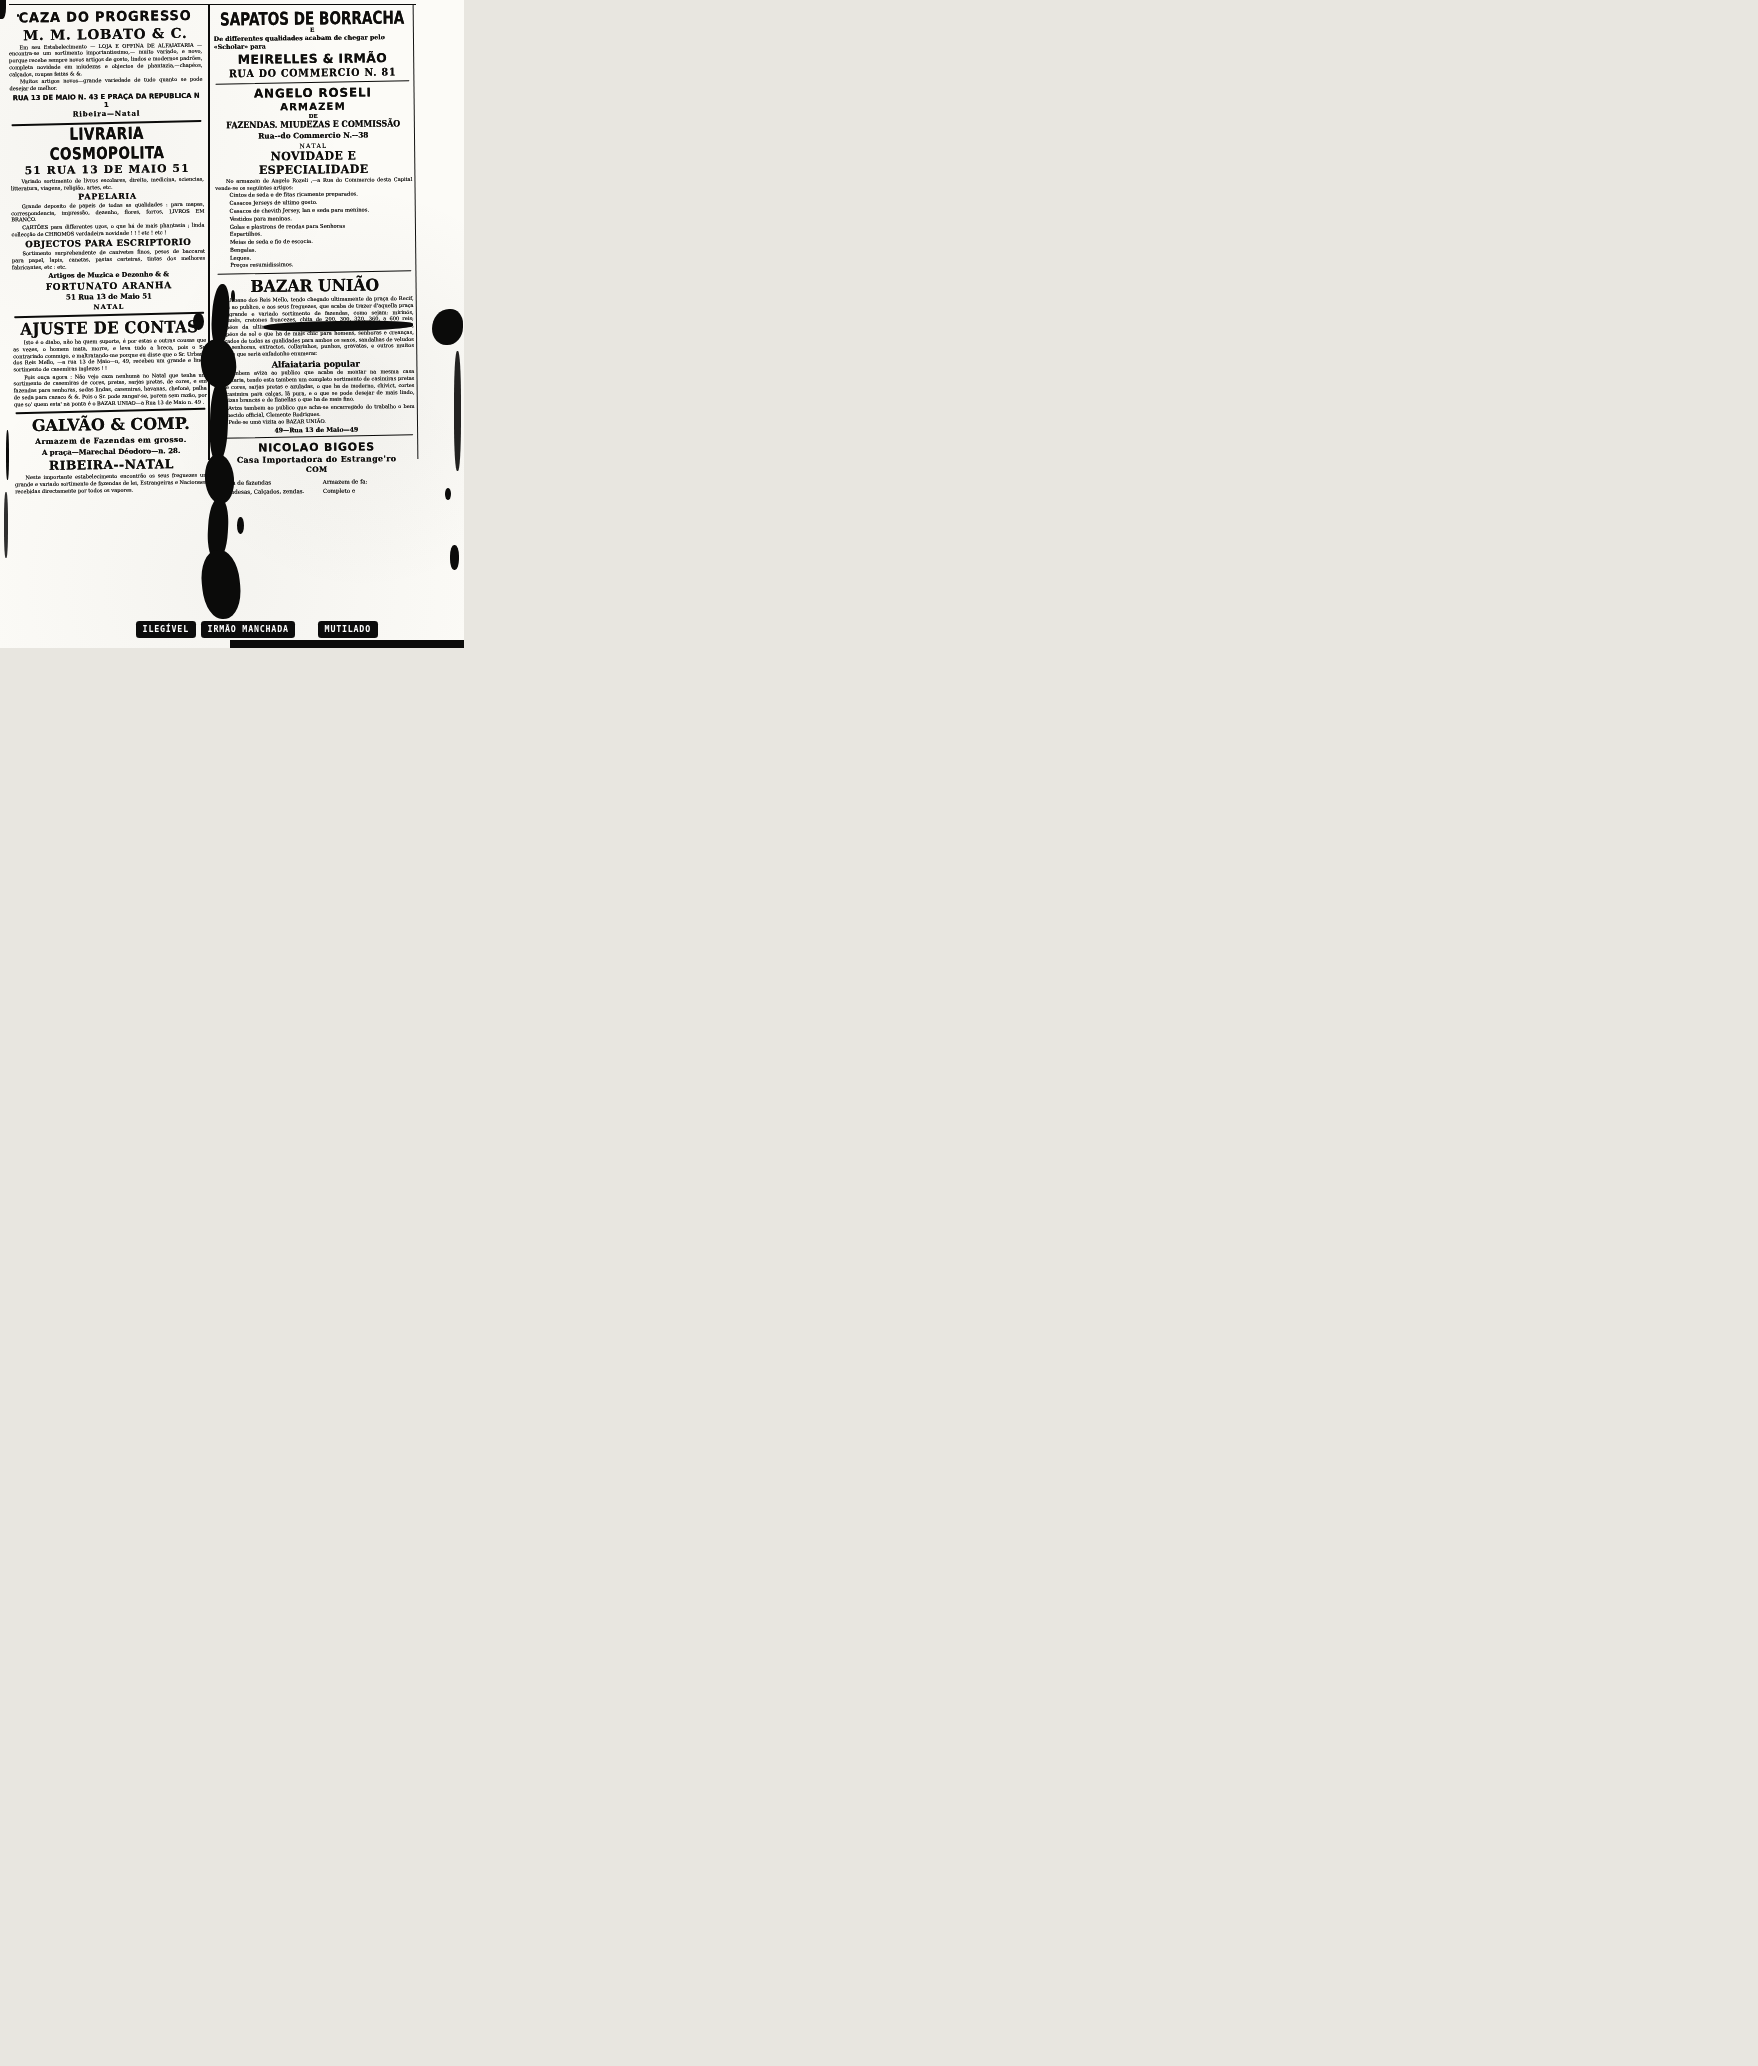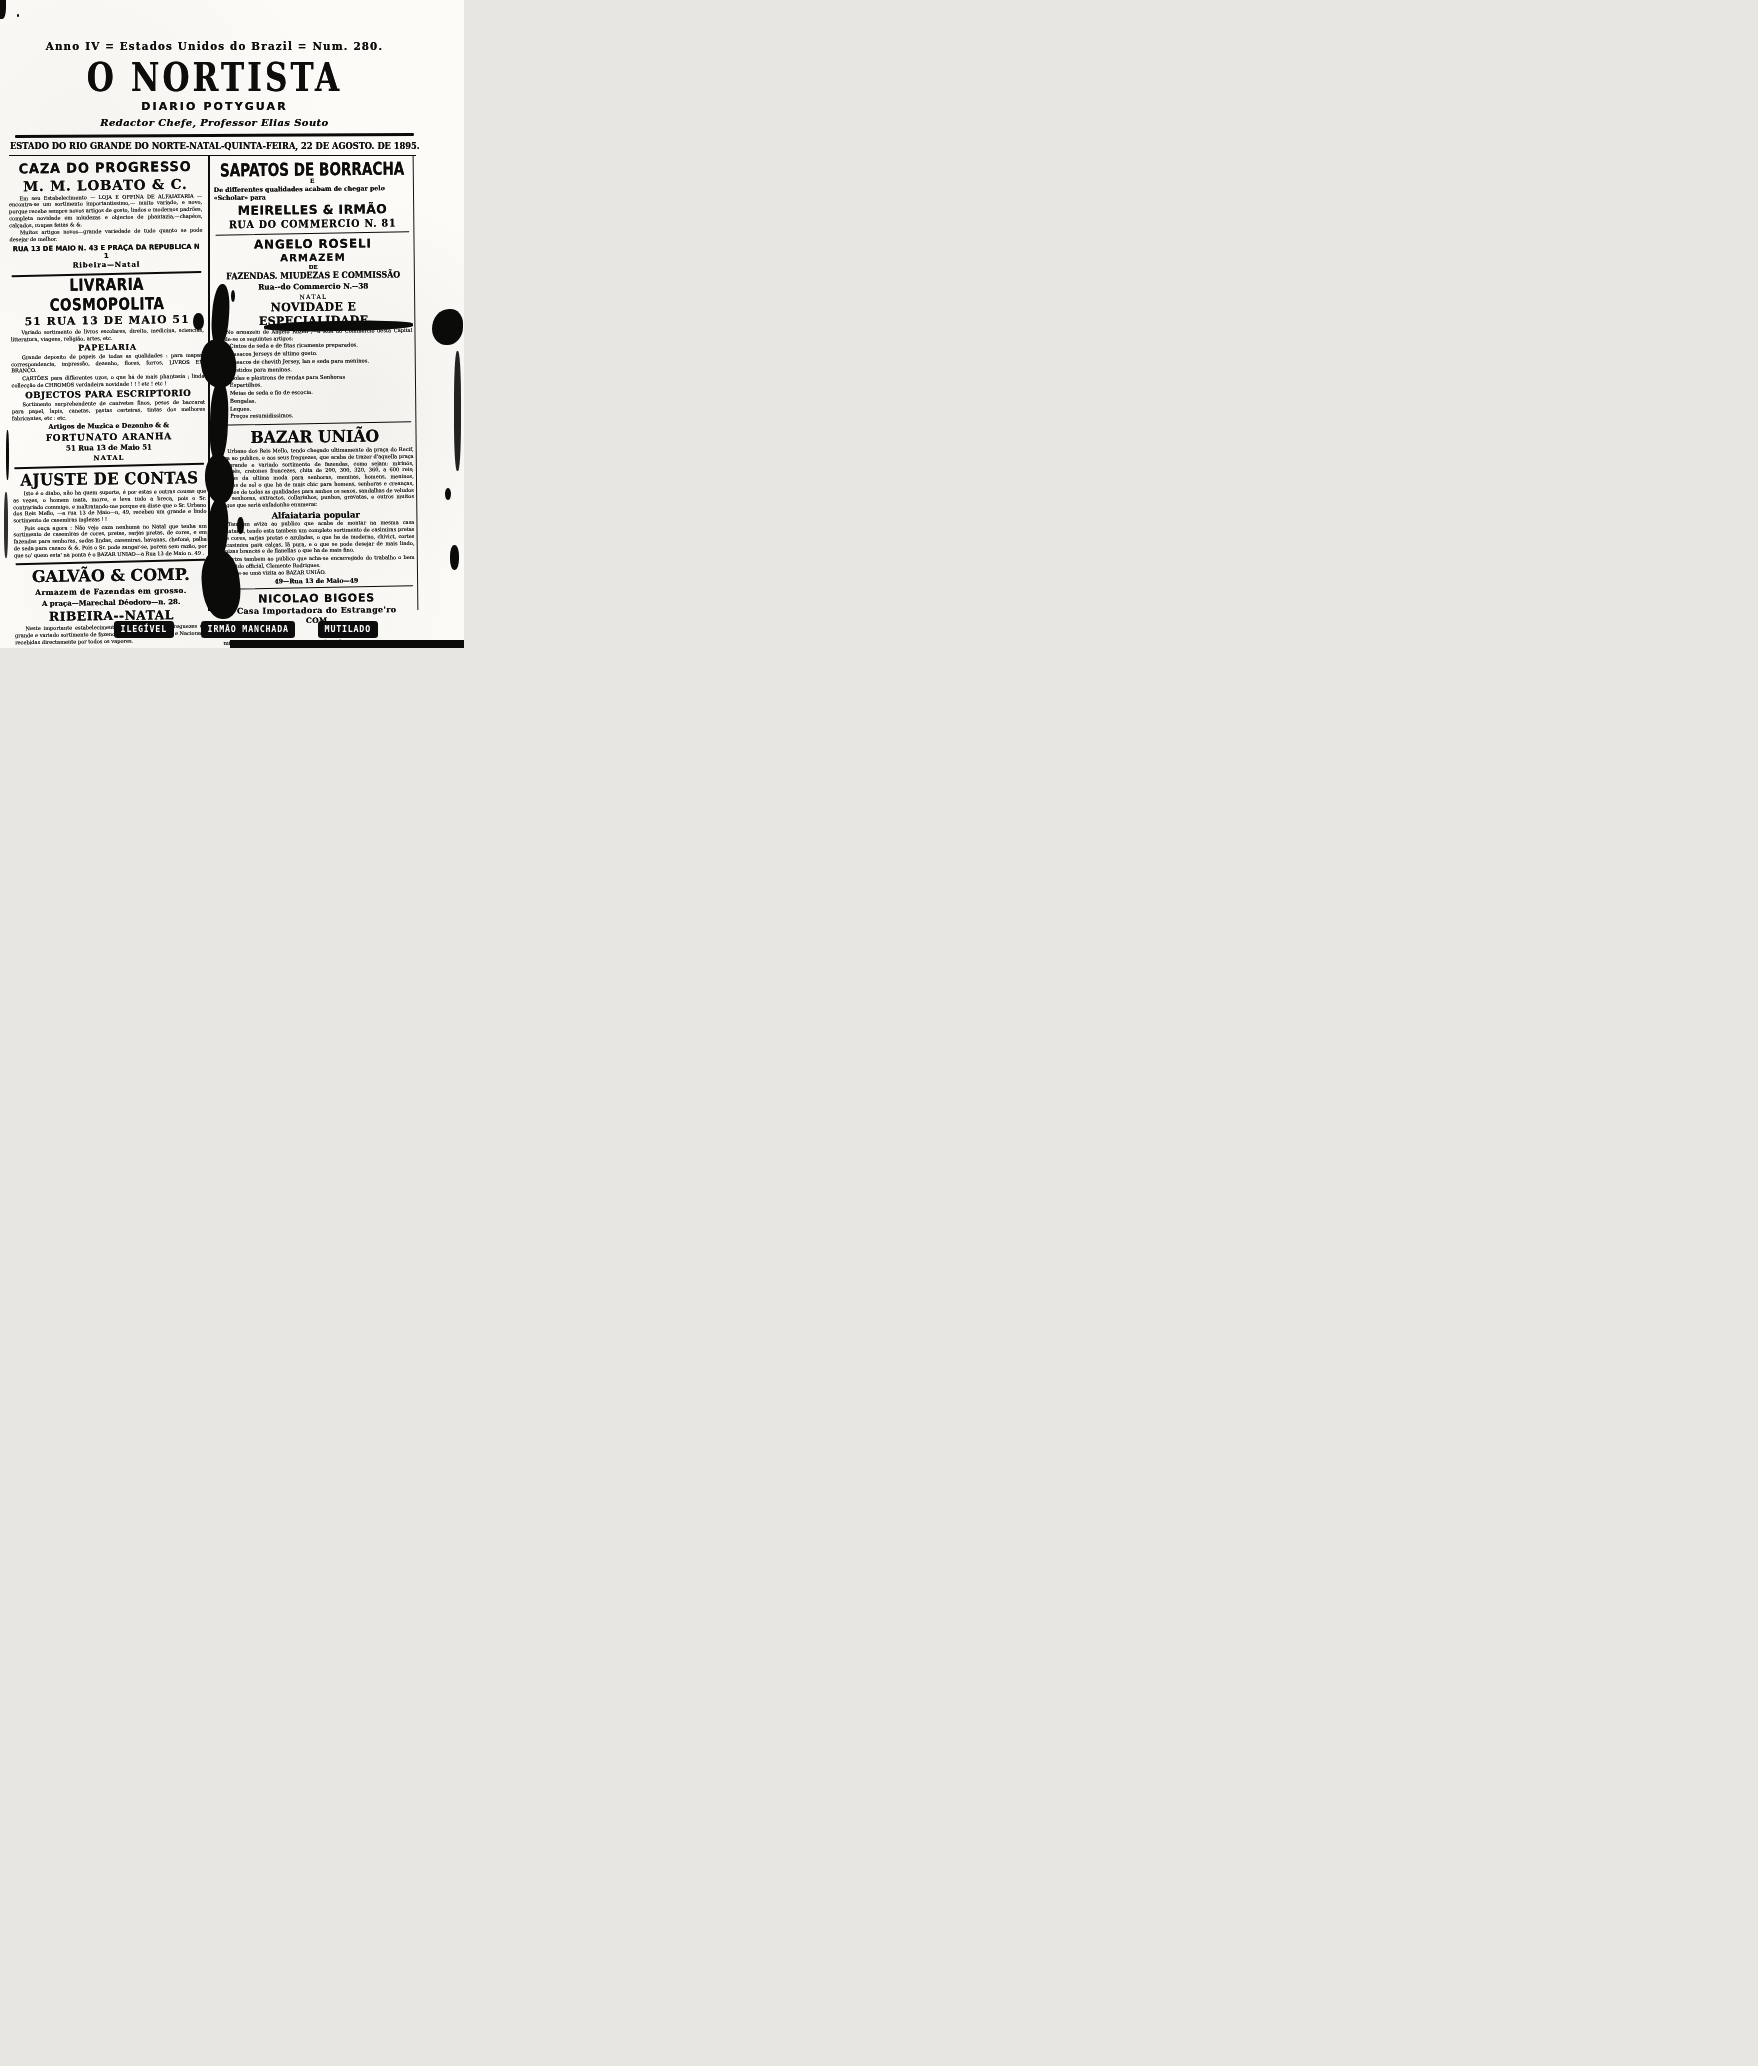--- a/index.html
+++ b/index.html
@@ -84,28 +84,20 @@
     background:#0c0c0c; color:#fff; font-family:"DejaVu Sans Mono",monospace;
     font-weight:bold; font-size:8.3px; letter-spacing:0.8px;
     display:inline-flex; align-items:center; justify-content:center;
     padding:0 6.6px; border-radius:3.3px; }
 </style>
 </head>
 <body>
 
 <div class="page">
 
-  <div class="masthead">
-    <p class="topline tx">Anno IV = Estados Unidos do Brazil = Num. 280.</p>
-    <h1 class="paper-title tx">O NORTISTA</h1>
-    <h2 class="paper-sub tx">DIARIO POTYGUAR</h2>
-    <p class="editor tx">Redactor Chefe, Professor Elias Souto</p>
-    <div class="rule-heavy"></div>
-    <p class="dateline tx">ESTADO DO RIO GRANDE DO NORTE-NATAL-QUINTA-FEIRA, 22 DE AGOSTO. DE 1895.</p>
-  </div>
 
   <div class="cols">
 
     <div class="col-left">
 
       <div class="sec">
         <div class="d-sans caza-title tx">CAZA DO PROGRESSO</div>
         <div class="d-serif lobato tx">M. M. LOBATO &amp; C.</div>
         <p class="body tx">Em seu Estabelecimento — LOJA E OFFINA DE ALFAIATARIA — encontra-se um sortimento importantissimo,— muito variado, e novo, porque recebe sempre novos artigos de gosto, lindos e modernos padrões, completa novidade em miudezas e objectos de phantazia,—chapéos, calçados, roupas feitas &amp; &amp;.</p>
         <p class="body tx">Muitos artigos novos—grande variedade de tudo quanto se pode desejar de melhor.</p>
@@ -212,21 +204,21 @@
             <p class="tx">Completo e</p>
 
           </div>
         </div>
 
       </div>
 
     </div>
   </div>
 
-  <div class="stamp" style="left:114px;">ILEGÍVEL</div>
+  <div class="stamp" style="left:136px;">ILEGÍVEL</div>
   <div class="stamp" style="left:201px;">IRMÃO MANCHADA</div>
   <div class="stamp" style="left:318px;">MUTILADO</div>
 
   <div class="ink" style="left:0;top:0;width:5.8px;height:19px;border-radius:0 0 60% 0;"></div>
   <div class="ink" style="left:16.5px;top:14px;width:2.9px;height:2.9px;border-radius:50%;"></div>
 
   <div class="ink" style="left:212px;top:284px;width:17.4px;height:63px;border-radius:45%;transform:rotate(4deg);"></div>
   <div class="ink" style="left:201px;top:339px;width:35px;height:49px;border-radius:48%;transform:rotate(-8deg);"></div>
   <div class="ink" style="left:210px;top:382px;width:18px;height:79px;border-radius:42%;transform:rotate(2deg);"></div>
   <div class="ink" style="left:205px;top:454px;width:29px;height:50px;border-radius:50%;transform:rotate(-5deg);"></div>

